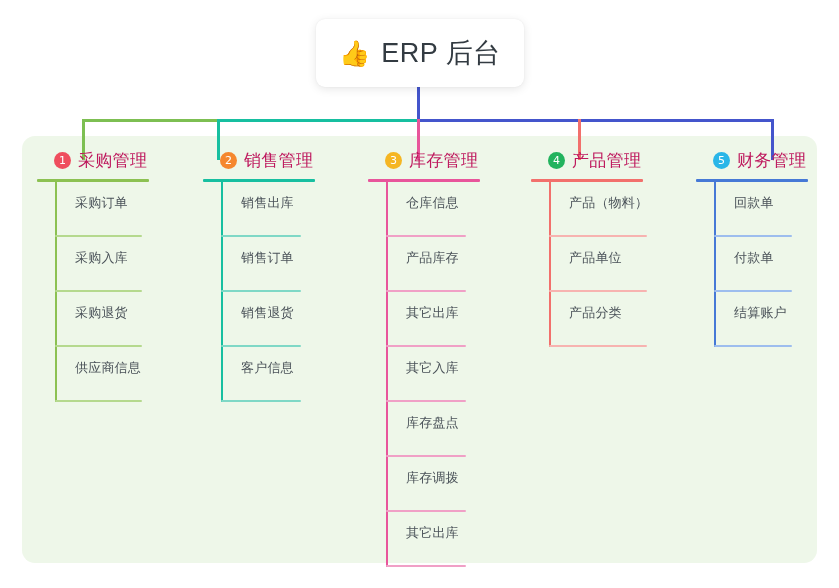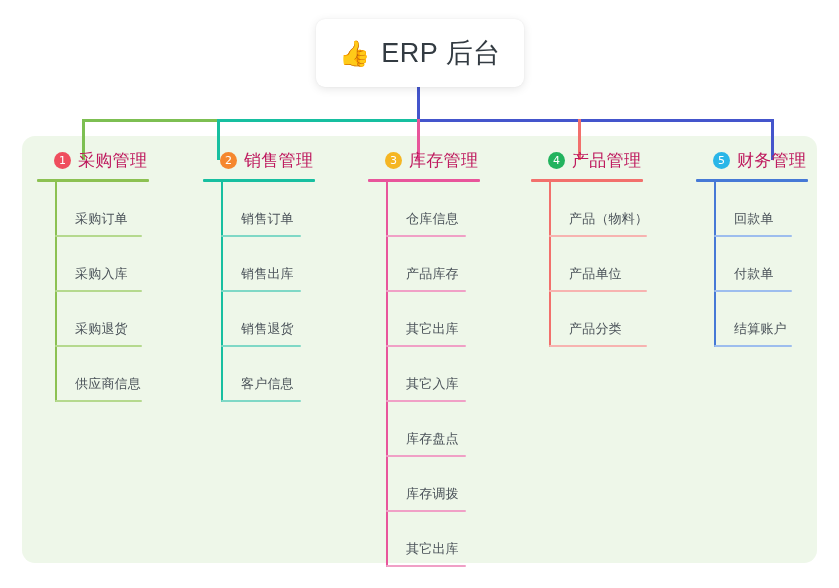--- a/index.html
+++ b/index.html
@@ -120,21 +120,21 @@
     height: 55px;
     box-sizing: border-box;
     display: flex;
     align-items: flex-end;
     padding-left: 20px;
   }
   .leaf-label {
     font-size: 13px;
     color: #4a5259;
     white-space: nowrap;
-    padding-bottom: 9px;
+    padding-bottom: 25px;
     letter-spacing: 0.2px;
   }
   .leaf-rule {
     position: absolute;
     left: 0;
     bottom: 0;
     height: 2px;
     border-radius: 1px;
   }
 </style>
@@ -191,28 +191,28 @@
       </div>
       <div class="col" style="left: 203px; top: 145px; width: 150px;">
         <div class="col-head">
           <span class="badge" style="background: rgb(245, 135, 46);">2</span>
           <span class="col-title">销售管理</span>
         </div>
         <div class="head-rule" style="background: rgb(23, 191, 160); width: 112px;"></div>
         <div class="leaves">
           <div class="stem" style="background: rgb(23, 191, 160); height: 220px;"></div>
           <div class="leaf">
+            <span class="leaf-label">销售出库</span>
+            <div class="leaf-rule" style="background: rgb(127, 216, 198); width: 80px;"></div>
+          </div>
+          <div class="leaf">
             <span class="leaf-label">销售订单</span>
             <div class="leaf-rule" style="background: rgb(127, 216, 198); width: 80px;"></div>
           </div>
           <div class="leaf">
-            <span class="leaf-label">销售出库</span>
-            <div class="leaf-rule" style="background: rgb(127, 216, 198); width: 80px;"></div>
-          </div>
-          <div class="leaf">
             <span class="leaf-label">销售退货</span>
             <div class="leaf-rule" style="background: rgb(127, 216, 198); width: 80px;"></div>
           </div>
           <div class="leaf">
             <span class="leaf-label">客户信息</span>
             <div class="leaf-rule" style="background: rgb(127, 216, 198); width: 80px;"></div>
           </div>
         </div>
       </div>
       <div class="col" style="left: 368px; top: 145px; width: 150px;">

